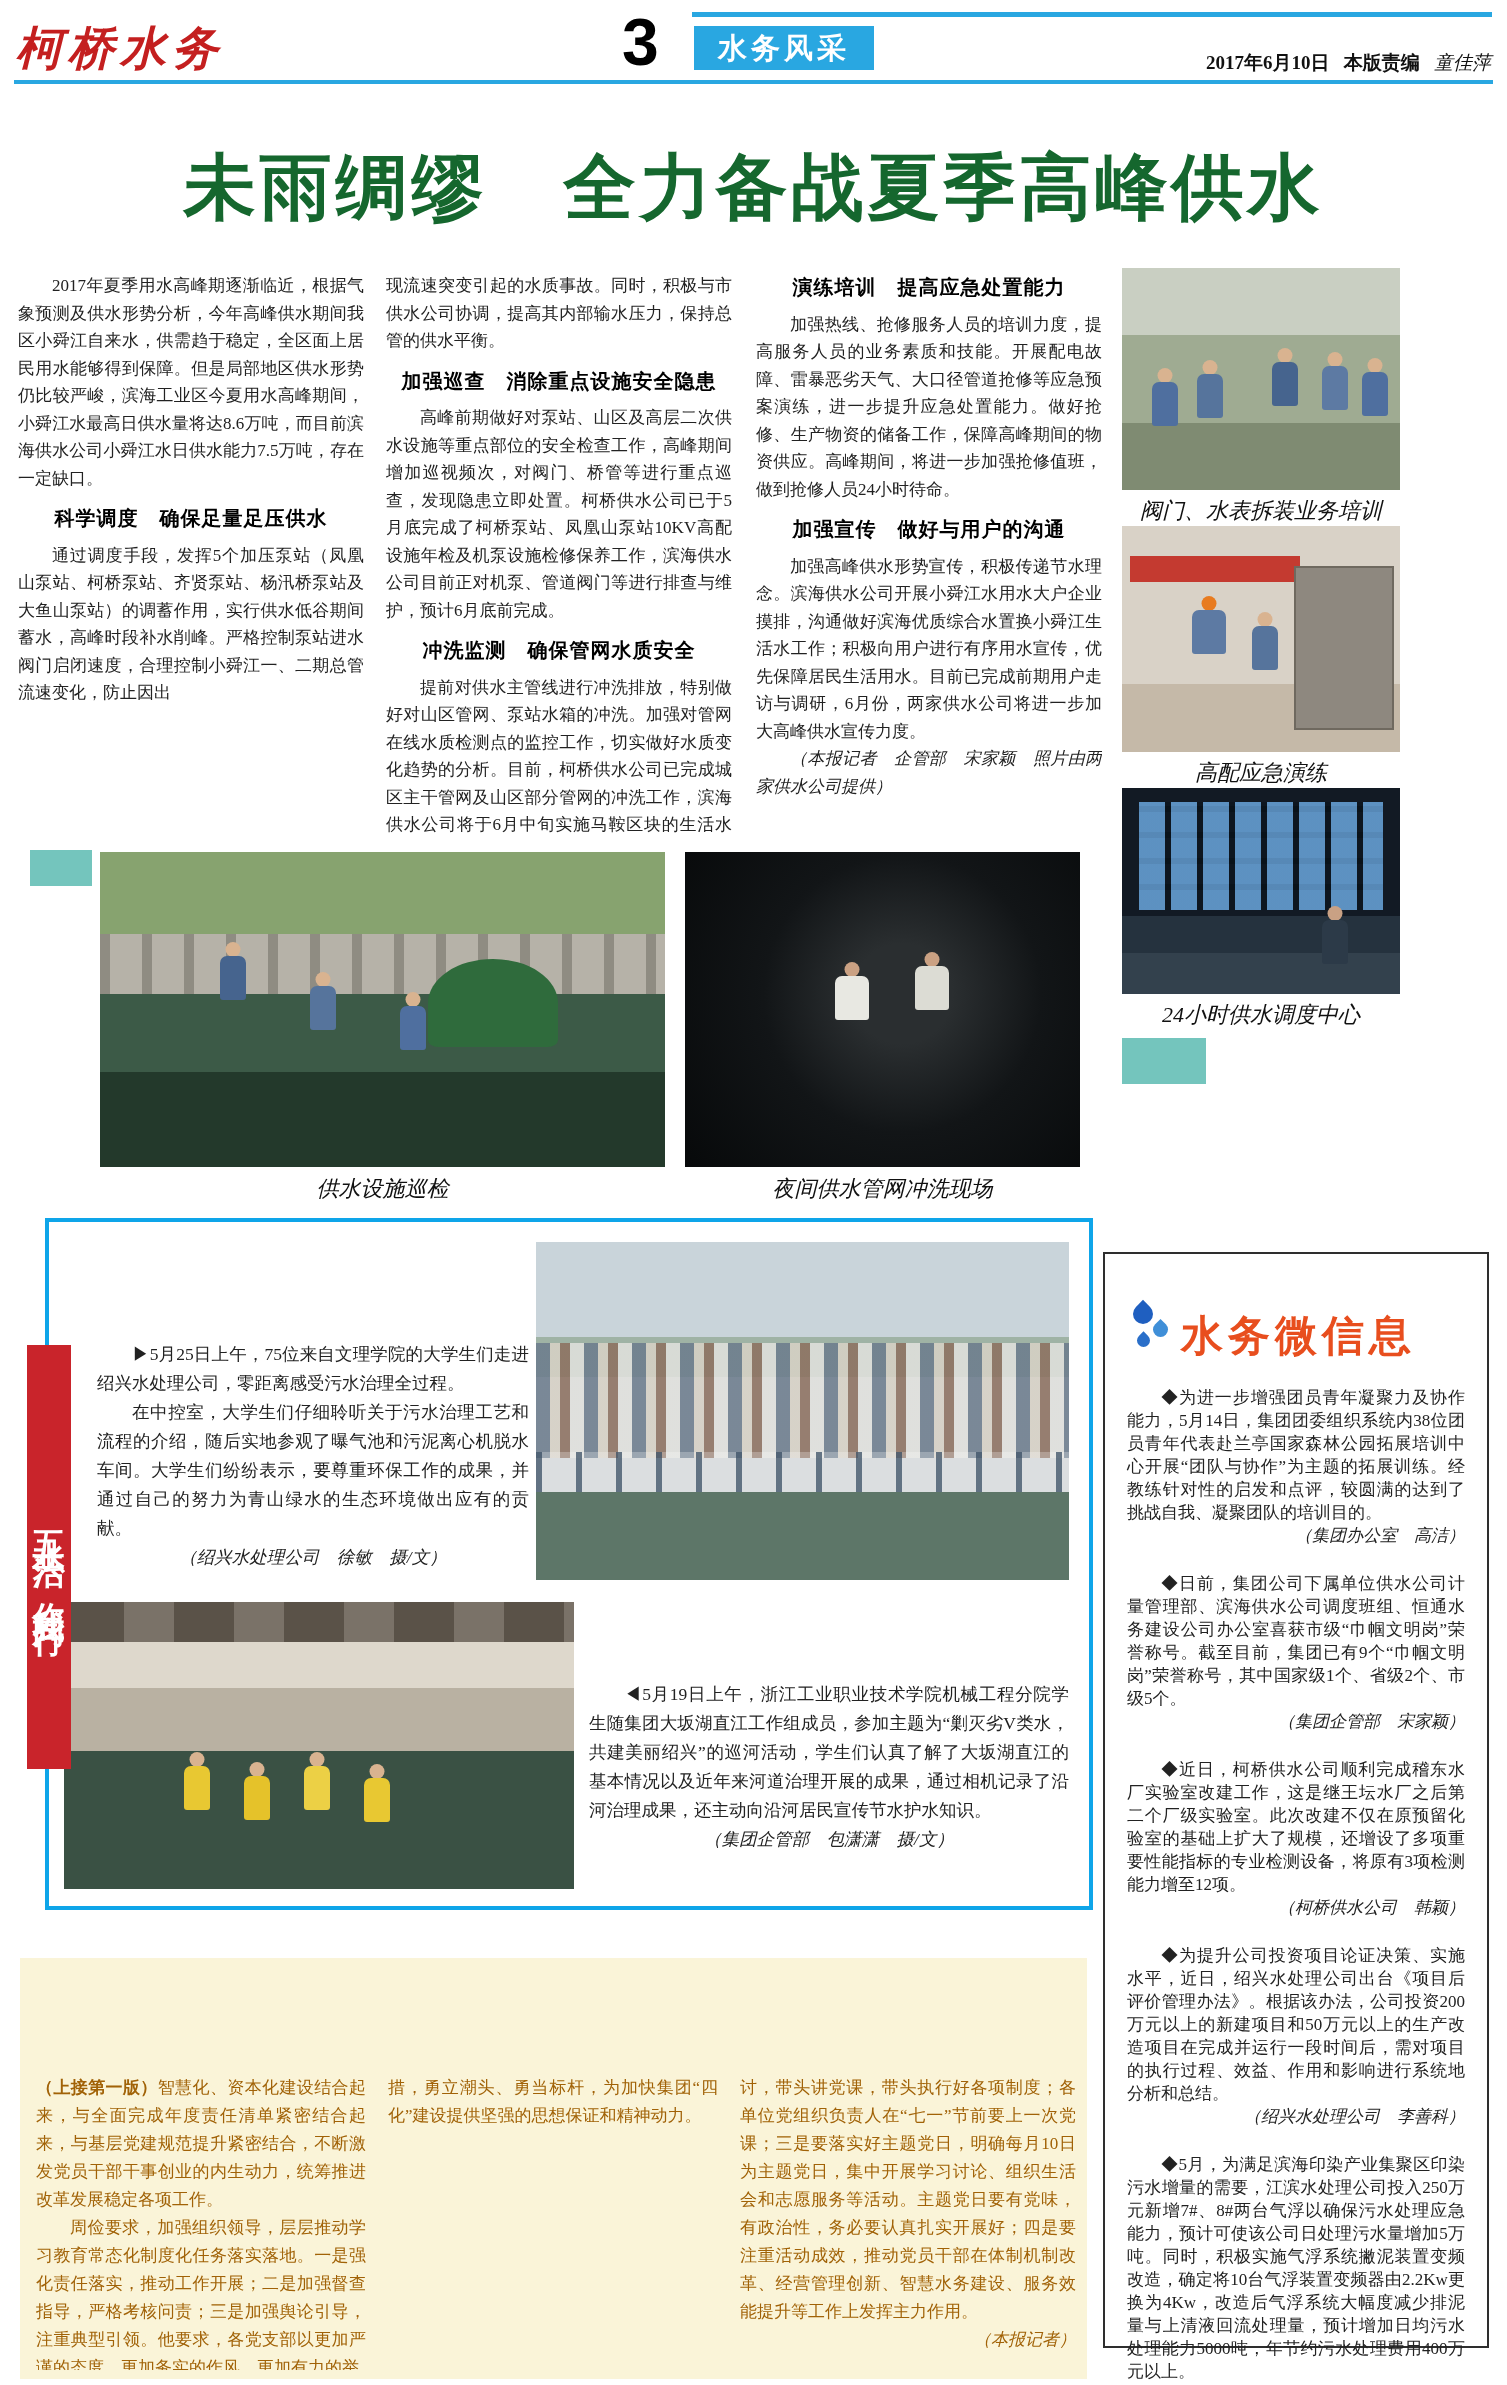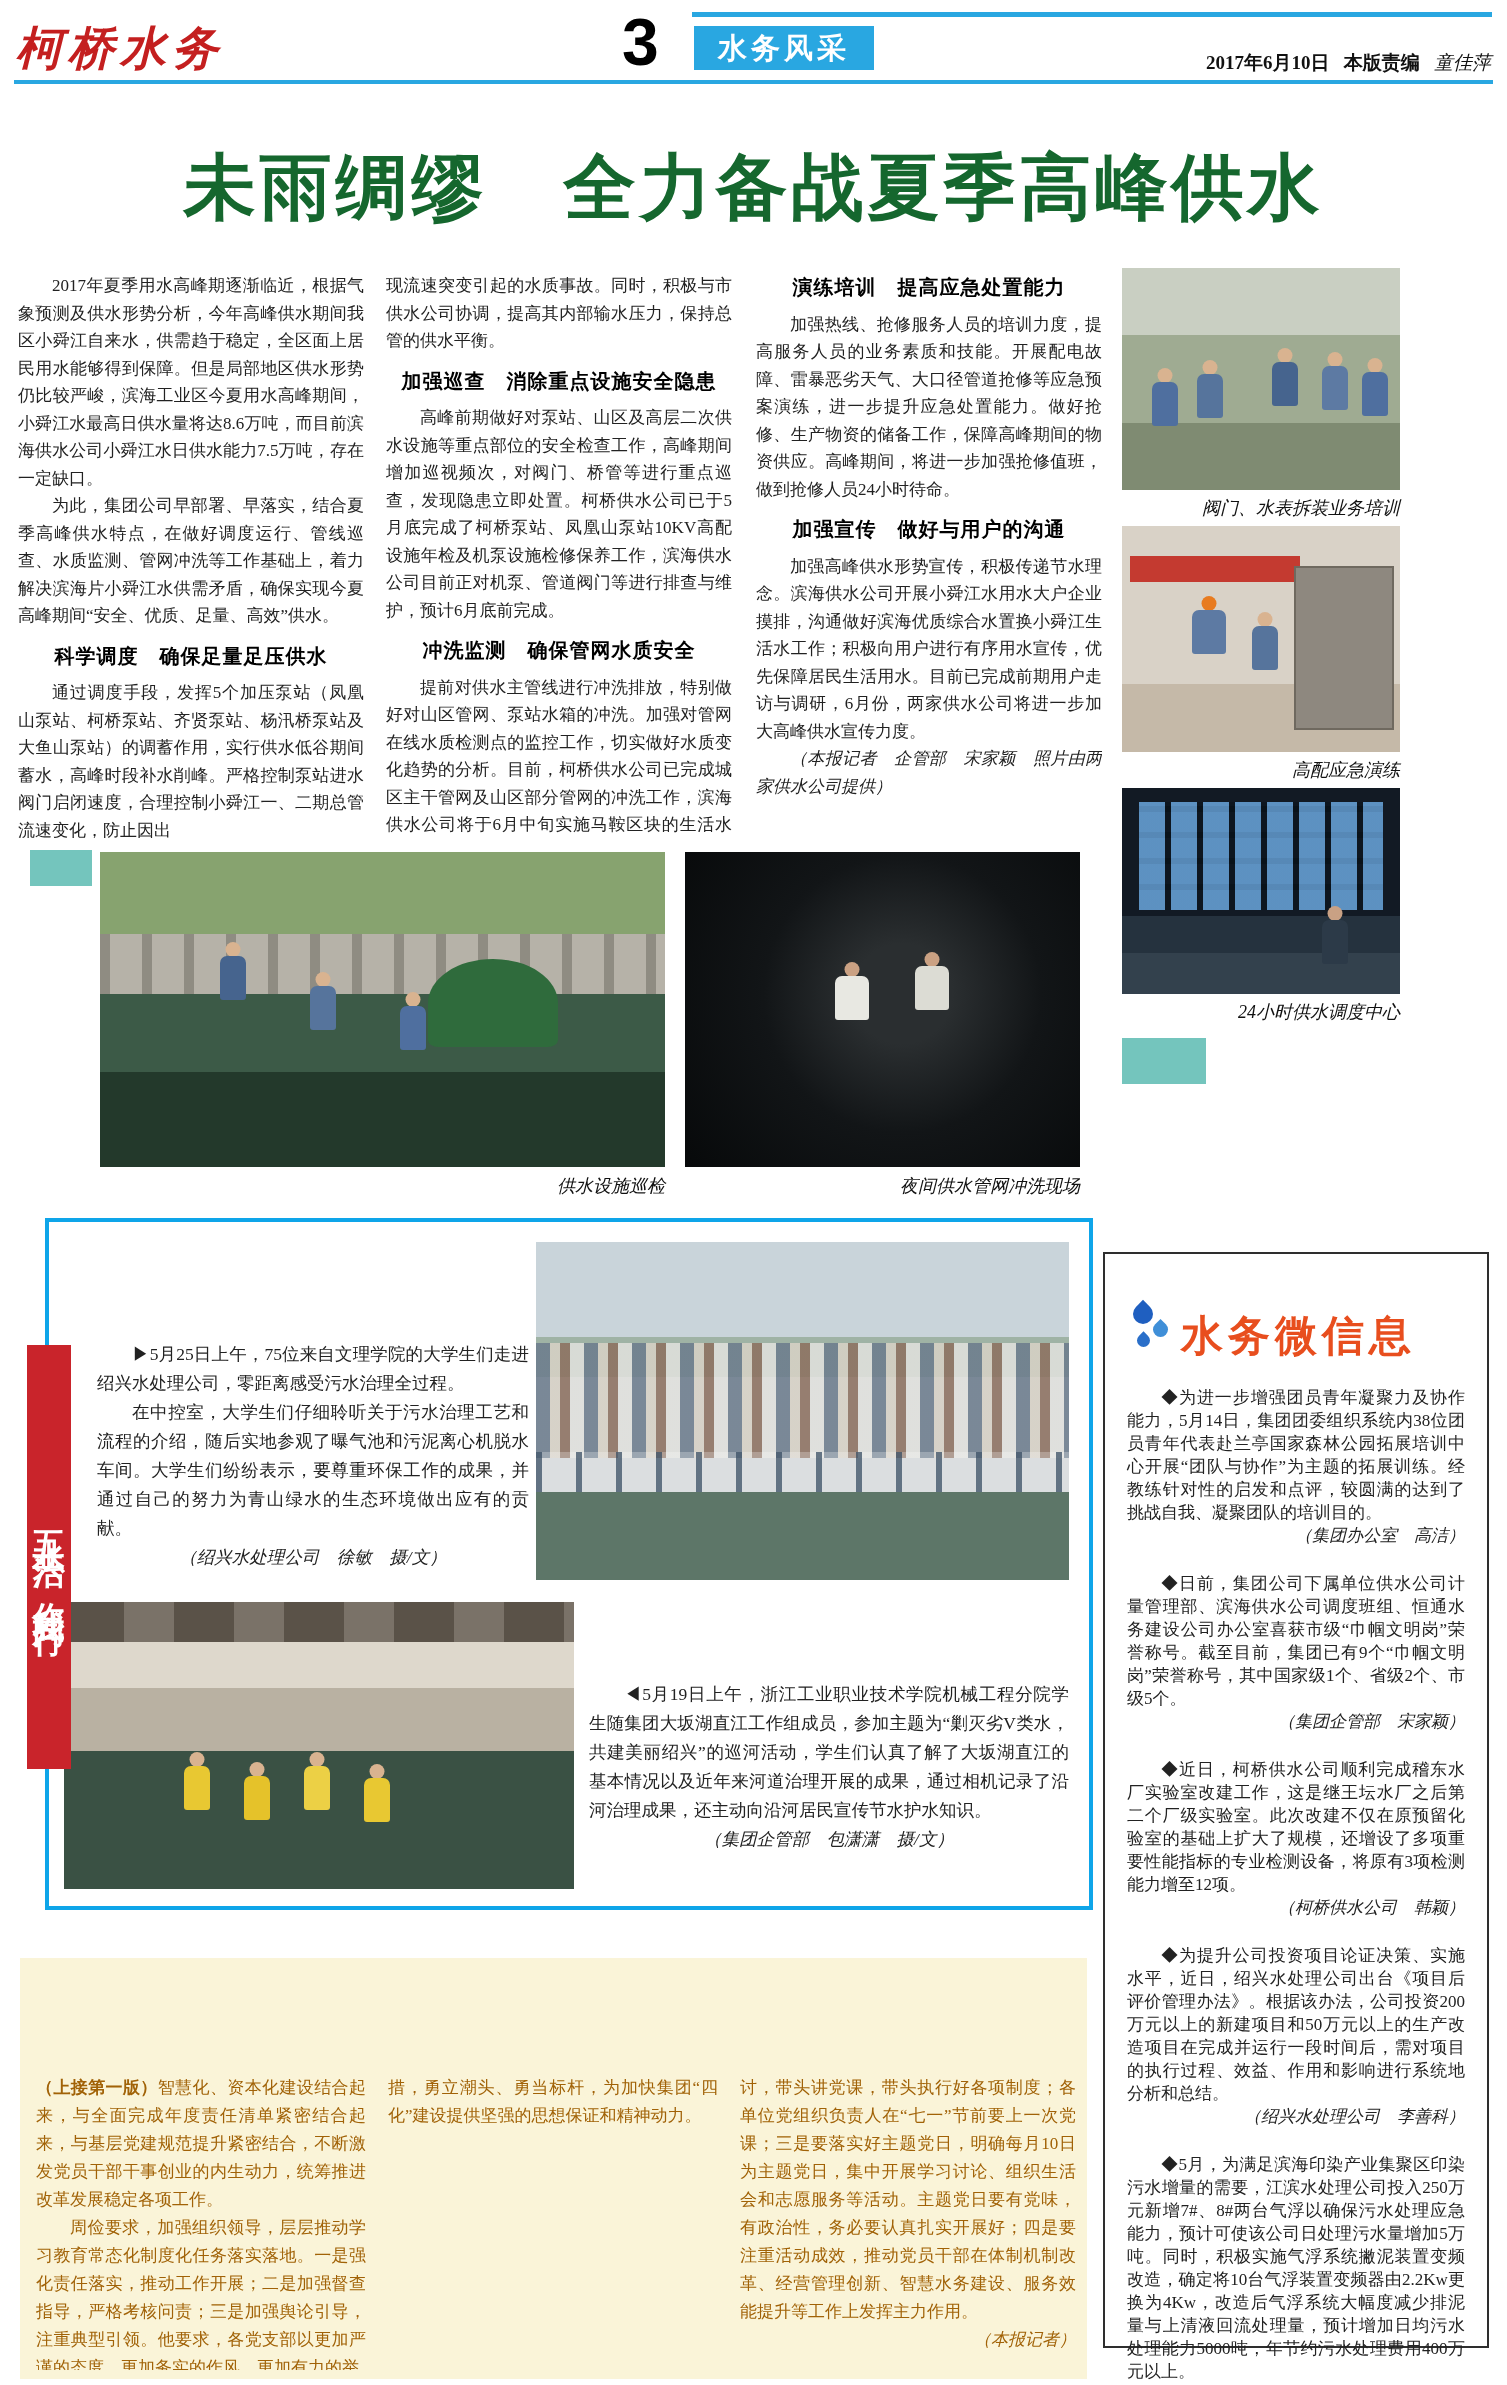--- a/index.html
+++ b/index.html
@@ -28,21 +28,21 @@
   .bcol{position:absolute;top:272px;width:346px;height:566px;overflow:hidden;
       font-size:17px;line-height:27.5px;text-align:justify;color:#222;}
   .bcol p{margin:0;text-indent:2em;}
   .bcol p.cont{text-indent:0;}
   .subhead{font-family:"Liberation Sans",sans-serif;font-weight:700;font-size:20px;
       text-align:center;margin:13px 0 9px;text-indent:0 !important;letter-spacing:1px;color:#000;}
   .kai{font-style:italic;}
 
   
   .photo{position:absolute;overflow:hidden;background:#b9b9b9;}
-  .cap{position:absolute;text-align:right;font-size:18px;font-style:italic;color:#111;}
+  .cap{position:absolute;text-align:center;font-size:22px;font-style:italic;color:#111;}
   .teal{position:absolute;background:#74c5bd;}
 
   .person{position:absolute;width:26px;height:58px;--c:#4f6f9f;--s:#d9b390;}
   .person::before{content:"";position:absolute;left:50%;transform:translateX(-50%);
       top:0;width:15px;height:15px;border-radius:50%;background:var(--s);}
   .person::after{content:"";position:absolute;left:0;top:14px;width:100%;height:44px;
       border-radius:7px 7px 3px 3px;background:var(--c);}
 
   .ph-train{background:linear-gradient(180deg,#c9cfc2 0 30%,#9fab92 30% 70%,#7f8b72 70% 100%);}
   .ph-drill{background:linear-gradient(180deg,#d9d2c7 0 70%,#c5b9a8 70% 100%);}
@@ -121,21 +121,20 @@
       <span> &nbsp;</span>
       <span class="ed-name">童佳萍</span>
     </div>
     <div class="header-rule"></div>
   </div>
 
   <div class="headline">未雨绸缪　全力备战夏季高峰供水</div>
 
   <div class="bcol" style="left:18px;">
     <p>2017年夏季用水高峰期逐渐临近，根据气象预测及供水形势分析，今年高峰供水期间我区小舜江自来水，供需趋于稳定，全区面上居民用水能够得到保障。但是局部地区供水形势仍比较严峻，滨海工业区今夏用水高峰期间，小舜江水最高日供水量将达8.6万吨，而目前滨海供水公司小舜江水日供水能力7.5万吨，存在一定缺口。</p>
-    <p>为此，集团公司早部署、早落实，结合夏季高峰供水特点，在做好调度运行、管线巡查、水质监测、管网冲洗等工作基础上，着力解决滨海片小舜江水供需矛盾，确保实现今夏高峰期间“安全、优质、足量、高效”供水。</p>
     <div class="subhead">科学调度　确保足量足压供水</div>
     <p>通过调度手段，发挥5个加压泵站（凤凰山泵站、柯桥泵站、齐贤泵站、杨汛桥泵站及大鱼山泵站）的调蓄作用，实行供水低谷期间蓄水，高峰时段补水削峰。严格控制泵站进水阀门启闭速度，合理控制小舜江一、二期总管流速变化，防止因出</p>
   </div>
   <div class="bcol" style="left:386px;">
     <p class="cont">现流速突变引起的水质事故。同时，积极与市供水公司协调，提高其内部输水压力，保持总管的供水平衡。</p>
     <div class="subhead">加强巡查　消除重点设施安全隐患</div>
     <p>高峰前期做好对泵站、山区及高层二次供水设施等重点部位的安全检查工作，高峰期间增加巡视频次，对阀门、桥管等进行重点巡查，发现隐患立即处置。柯桥供水公司已于5月底完成了柯桥泵站、凤凰山泵站10KV高配设施年检及机泵设施检修保养工作，滨海供水公司目前正对机泵、管道阀门等进行排查与维护，预计6月底前完成。</p>
     <div class="subhead">冲洗监测　确保管网水质安全</div>
     <p>提前对供水主管线进行冲洗排放，特别做好对山区管网、泵站水箱的冲洗。加强对管网在线水质检测点的监控工作，切实做好水质变化趋势的分析。目前，柯桥供水公司已完成城区主干管网及山区部分管网的冲洗工作，滨海供水公司将于6月中旬实施马鞍区块的生活水管道冲洗。</p>
   </div>

